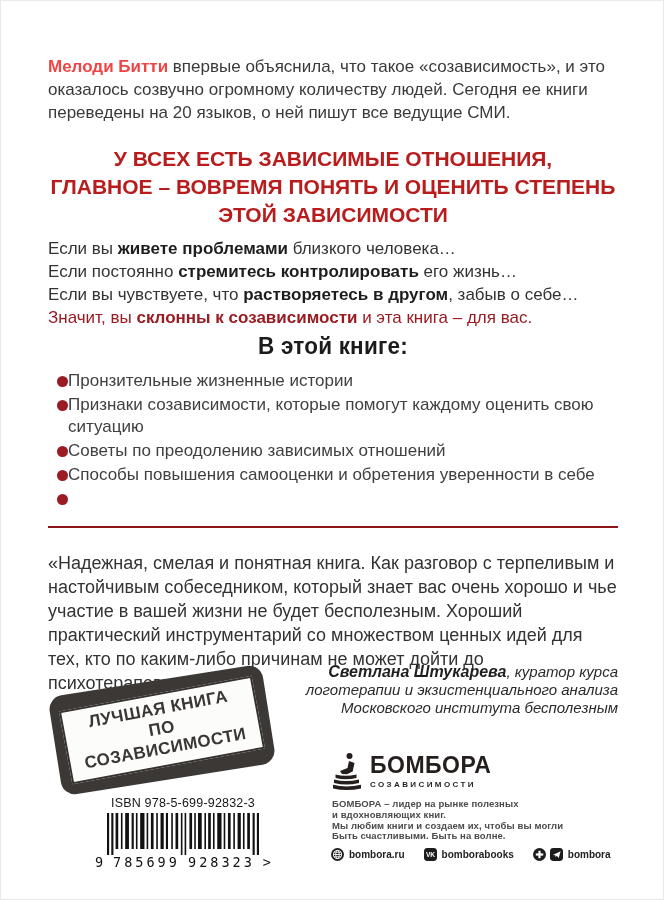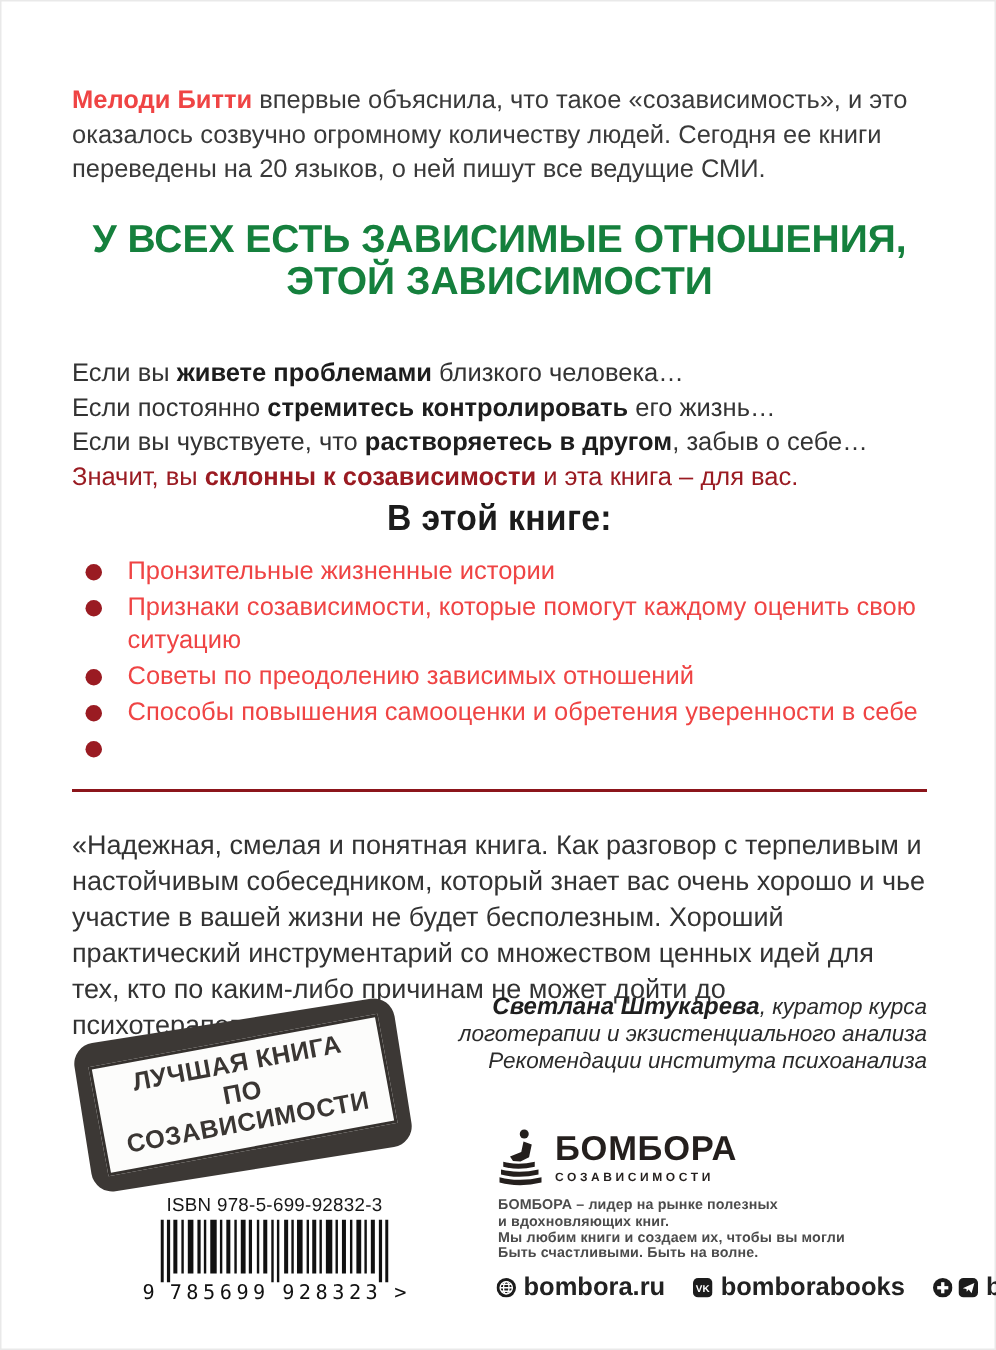--- a/index.html
+++ b/index.html
@@ -11,32 +11,32 @@
     overflow:hidden;
     box-shadow: inset 0 0 0 1px #e9e9e9;
     color:#333;
   }
   .content { position:absolute; left:48px; top:0; width:570px; }
   .content > * { position:absolute; left:0; right:0; }
 
   .intro { top:55px; font-size:17px; line-height:23px; color:#3a3a3a; }
   .intro b { color:#ef4444; }
 
-  .headline { top:145px; text-align:center; font-weight:bold; font-size:26px; line-height:28px; color:#15803d; }
+  .headline { top:145px; text-align:center; font-weight:bold; font-size:21px; line-height:28px; color:#b91c1c; }
 
   .conditions { top:237px; font-size:17px; line-height:23px; color:#333; }
   .cond b { color:#1d1d1d; }
   .cond.red, .cond.red b { color:#9a1b22; }
 
   .book-title { top:333px; text-align:center; font-size:22.5px; font-weight:bold; color:#1b1b1b; letter-spacing:0.2px; transform:scaleY(1.08); }
 
   .bullets { top:370px; }
   .bullet-row { display:flex; align-items:flex-start; margin-bottom:2px; }
   .dot { flex:none; width:11px; height:11px; border-radius:50%; background:#9a1b22; margin:6px 0 0 9px; }
-  .btxt { font-size:17px; line-height:22px; color:#ef4444; margin-left:17px; }
+  .btxt { font-size:17px; line-height:22px; color:#404040; }
 
   .divider { top:526px; height:2px; background:#8c151b; }
 
   .quote { top:551px; font-size:18px; line-height:24px; color:#333; }
 
   .attribution { top:663px; text-align:right; font-style:italic; font-size:15px; line-height:18px; color:#2b2b2b; padding-left:235px; }
   .attribution b { font-size:16px; color:#1f1f1f; }
 
   .stamp { position:absolute; left:54px; top:680px; width:216px;
     transform:rotate(-9deg); background:#3c3835; border-radius:14px; padding:13px 10px; }
@@ -56,31 +56,32 @@
   .logo-text { margin-left:8px; padding-top:3px; }
   .logo-name { font-size:23px; font-weight:bold; color:#241f1d; letter-spacing:0.5px; line-height:23px; }
   .logo-sub { font-size:8px; font-weight:bold; letter-spacing:2.4px; color:#241f1d; margin-top:3px; }
 
   .pub-desc { position:absolute; left:332px; top:799px; font-size:9.5px; line-height:10.8px; font-weight:bold; color:#4b4b4b; letter-spacing:0.1px; }
 
   .social { position:absolute; left:331px; top:848px; display:flex; align-items:center; }
   .s-item { display:flex; align-items:center; margin-right:19px; }
   .s-item svg { margin-right:5px; display:block; }
   .s-item svg + svg { margin-left:-1px; }
-  .s-label { font-size:17px; font-weight:bold; color:#222; }
+  .s-label { font-size:10px; font-weight:bold; color:#222; }
 </style>
 </head>
 <body>
 
 <div class="content">
 
   <p class="intro"><b>Мелоди Битти</b><span> впервые объяснила, что такое «созависимость», и это оказалось созвучно огромному количеству людей. Сегодня ее книги переведены на 20 языков, о ней пишут все ведущие СМИ.</span></p>
 
   <div class="headline">
     <div>У ВСЕХ ЕСТЬ ЗАВИСИМЫЕ ОТНОШЕНИЯ,</div>
+    <div>ГЛАВНОЕ – ВОВРЕМЯ ПОНЯТЬ И ОЦЕНИТЬ СТЕПЕНЬ</div>
     <div>ЭТОЙ ЗАВИСИМОСТИ</div>
   </div>
 
   <div class="conditions">
     <div class="cond"><span>Если вы </span><b>живете проблемами</b><span> близкого человека…</span></div>
     <div class="cond"><span>Если постоянно </span><b>стремитесь контролировать</b><span> его жизнь…</span></div>
     <div class="cond"><span>Если вы чувствуете, что </span><b>растворяетесь в другом</b><span>, забыв о себе…</span></div>
     <div class="cond red"><span>Значит, вы </span><b>склонны к созависимости</b><span> и эта книга – для вас.</span></div>
   </div>
 
@@ -105,21 +106,21 @@
       </div>
     <div class="bullet-row">
         <span class="dot"></span>
       </div>
   </div>
 
   <div class="divider"></div>
 
   <p class="quote">«Надежная, смелая и понятная книга. Как разговор с терпеливым и настойчивым собеседником, который знает вас очень хорошо и чье участие в вашей жизни не будет бесполезным. Хороший практический инструментарий со множеством ценных идей для тех, кто по каким-либо причинам не может дойти до психотерапевта».</p>
 
-  <div class="attribution"><b>Светлана Штукарева</b><span>, куратор курса логотерапии и экзистенциального анализа Рекомендации института психоанализа</span></div>
+  <div class="attribution"><b>Светлана Штукарева</b><span>, куратор курса логотерапии и экзистенциального анализа Московского института бесполезным</span></div>
 
 </div>
 
 <div class="stamp">
   <div class="stamp-inner">
     <div>ЛУЧШАЯ КНИГА</div>
     <div>ПО СОЗАВИСИМОСТИ</div>
   </div>
 </div>
 

